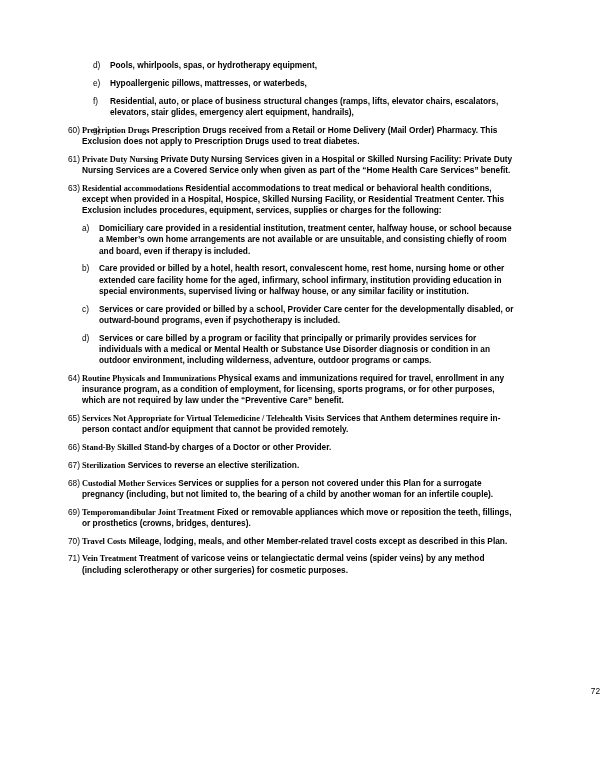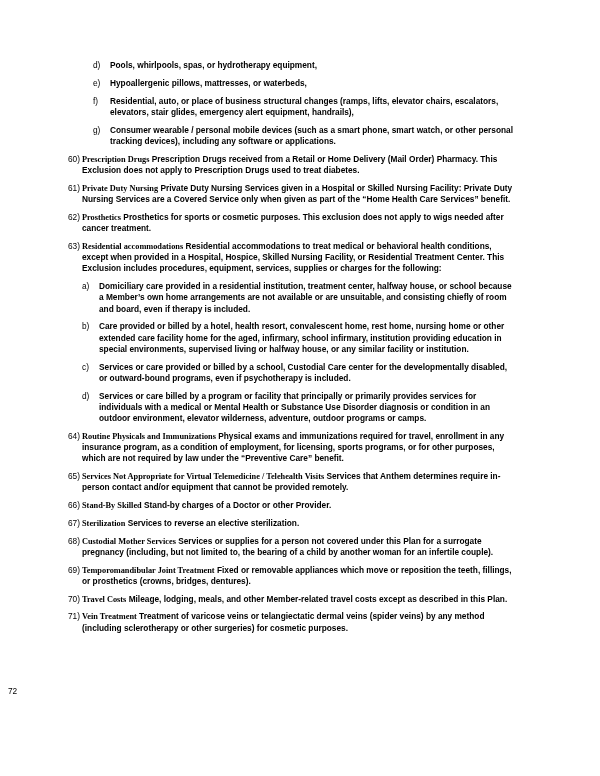--- a/index.html
+++ b/index.html
@@ -99,24 +99,24 @@
   }
   .term {
     font-weight: bold;
     font-family: Liberation Serif, serif;
   }
   .body-text {
     font-weight: bold;
   }
   .page-number {
     position: absolute;
-    left: 8px;
+    left: 0;
     right: 0;
     top: 686px;
-    text-align: left;
+    text-align: right;
     font-size: 8.3px;
     line-height: 11px;
     font-family: "Liberation Sans", sans-serif;
   }
 </style>
 </head>
 <body>
 
 <div class="page">
 
@@ -130,64 +130,58 @@
       <li class="subitem">
         <span class="marker">e)</span>
         <span class="body-text">Hypoallergenic pillows, mattresses, or waterbeds,</span>
       </li>
       <li class="subitem">
         <span class="marker">f)</span>
         <span class="body-text">Residential, auto, or place of business structural changes (ramps, lifts, elevator chairs, escalators, elevators, stair glides, emergency alert equipment, handrails),</span>
       </li>
       <li class="subitem">
         <span class="marker">g)</span>
-        <span class="body-text">Consumer wearable / personal mobile devices (such as a smart phone, smart watch, or other personal tracking devices), including any software or applications.</span>
       </li>
     </ol>
 
     <ol class="numlist">
 
       <li class="item">
         <span class="marker">60)</span>
         <span class="term">Prescription Drugs</span> 
         <span class="body-text">Prescription Drugs received from a Retail or Home Delivery (Mail Order) Pharmacy.  This Exclusion does not apply to Prescription Drugs used to treat diabetes.</span>
       </li>
 
       <li class="item">
         <span class="marker">61)</span>
         <span class="term">Private Duty Nursing</span> 
         <span class="body-text">Private Duty Nursing Services given in a Hospital or Skilled Nursing Facility: Private Duty Nursing Services are a Covered Service only when given as part of the “Home Health Care Services” benefit.</span>
       </li>
 
-      <li class="item">
-        <span class="marker">62)</span>
-        <span class="term">Prosthetics</span> 
-        <span class="body-text">Prosthetics for sports or cosmetic purposes.  This exclusion does not apply to wigs needed after cancer treatment.</span>
-      </li>
 
       <li class="item">
         <span class="marker">63)</span>
         <span class="term">Residential accommodations</span> 
         <span class="body-text">Residential accommodations to treat medical or behavioral health conditions, except when provided in a Hospital, Hospice, Skilled Nursing Facility, or Residential Treatment Center.  This Exclusion includes procedures, equipment, services, supplies or charges for the following:</span>
         <ol class="alphalist">
           <li class="subitem">
             <span class="marker">a)</span>
             <span class="body-text">Domiciliary care provided in a residential institution, treatment center, halfway house, or school because a Member’s own home arrangements are not available or are unsuitable, and consisting chiefly of room and board, even if therapy is included.</span>
           </li>
           <li class="subitem">
             <span class="marker">b)</span>
             <span class="body-text">Care provided or billed by a hotel, health resort, convalescent home, rest home, nursing home or other extended care facility home for the aged, infirmary, school infirmary, institution providing education in special environments, supervised living or halfway house, or any similar facility or institution.</span>
           </li>
           <li class="subitem">
             <span class="marker">c)</span>
-            <span class="body-text">Services or care provided or billed by a school, Custodial Care center for the developmentally disabled, or outward-bound programs, even if psychotherapy is included.</span>
+            <span class="body-text">Services or care provided or billed by a school, Provider Care center for the developmentally disabled, or outward-bound programs, even if psychotherapy is included.</span>
           </li>
           <li class="subitem">
             <span class="marker">d)</span>
-            <span class="body-text">Services or care billed by a program or facility that principally or primarily provides services for individuals with a medical or Mental Health or Substance Use Disorder diagnosis or condition in an outdoor environment, elevator wilderness, adventure, outdoor programs or camps.</span>
+            <span class="body-text">Services or care billed by a program or facility that principally or primarily provides services for individuals with a medical or Mental Health or Substance Use Disorder diagnosis or condition in an outdoor environment, including wilderness, adventure, outdoor programs or camps.</span>
           </li>
         </ol>
       </li>
 
       <li class="item">
         <span class="marker">64)</span>
         <span class="term">Routine Physicals and Immunizations</span> 
         <span class="body-text"> Physical exams and immunizations required for travel, enrollment in any insurance program, as a condition of employment, for licensing, sports programs, or for other purposes, which are not required by law under the “Preventive Care” benefit.</span>
       </li>
 

